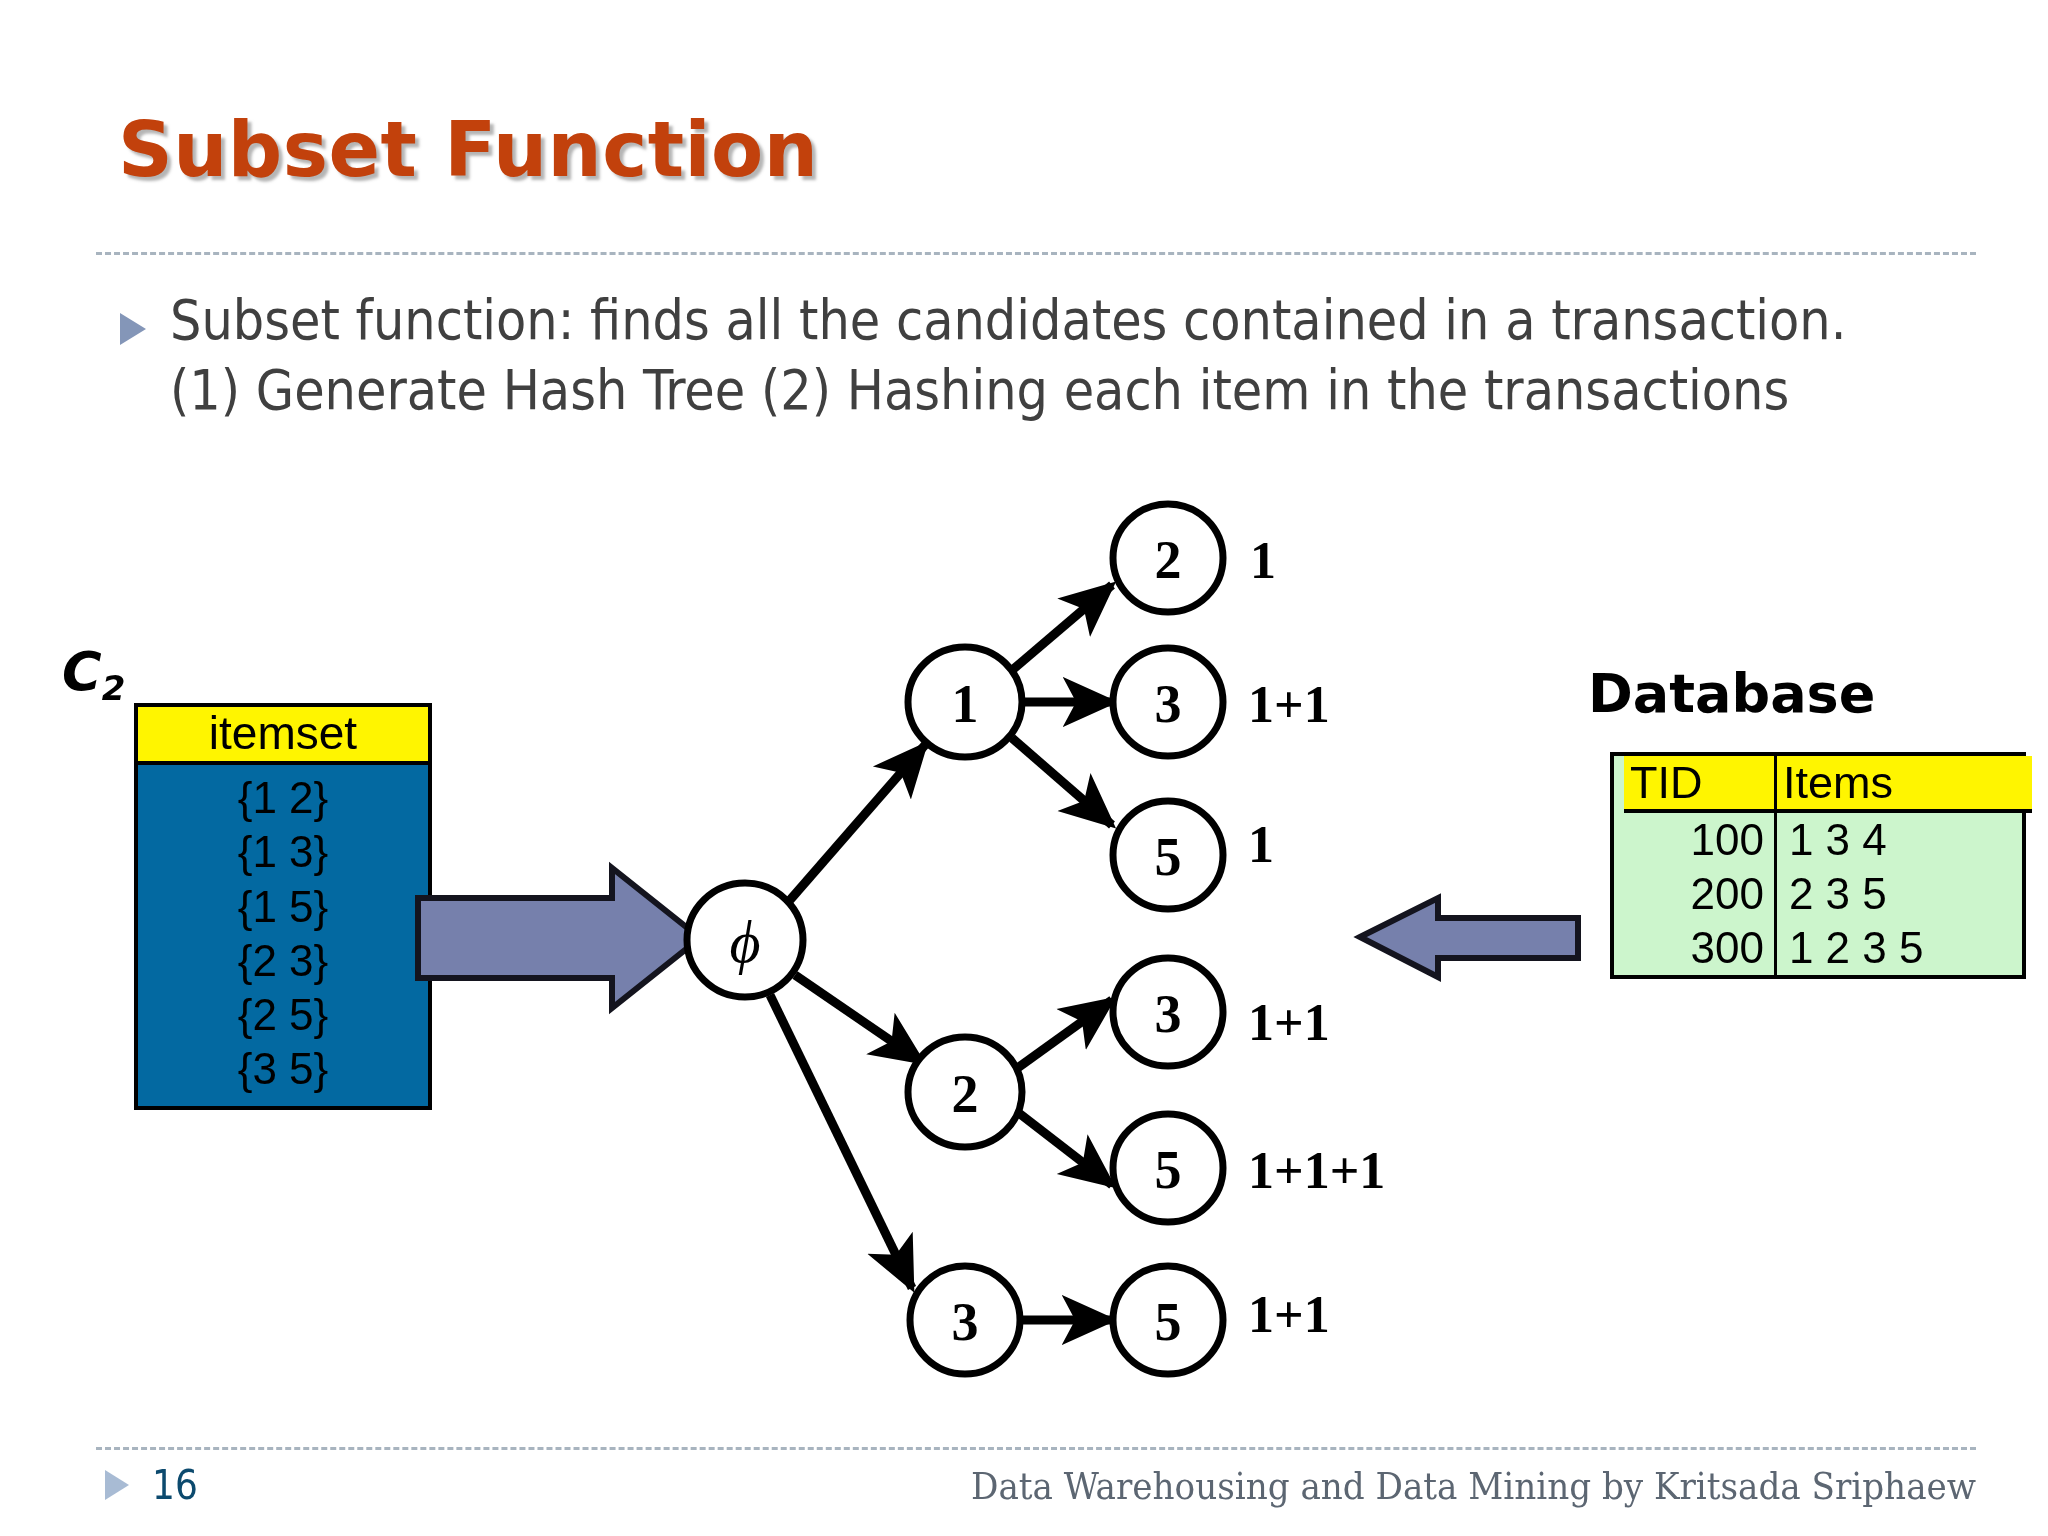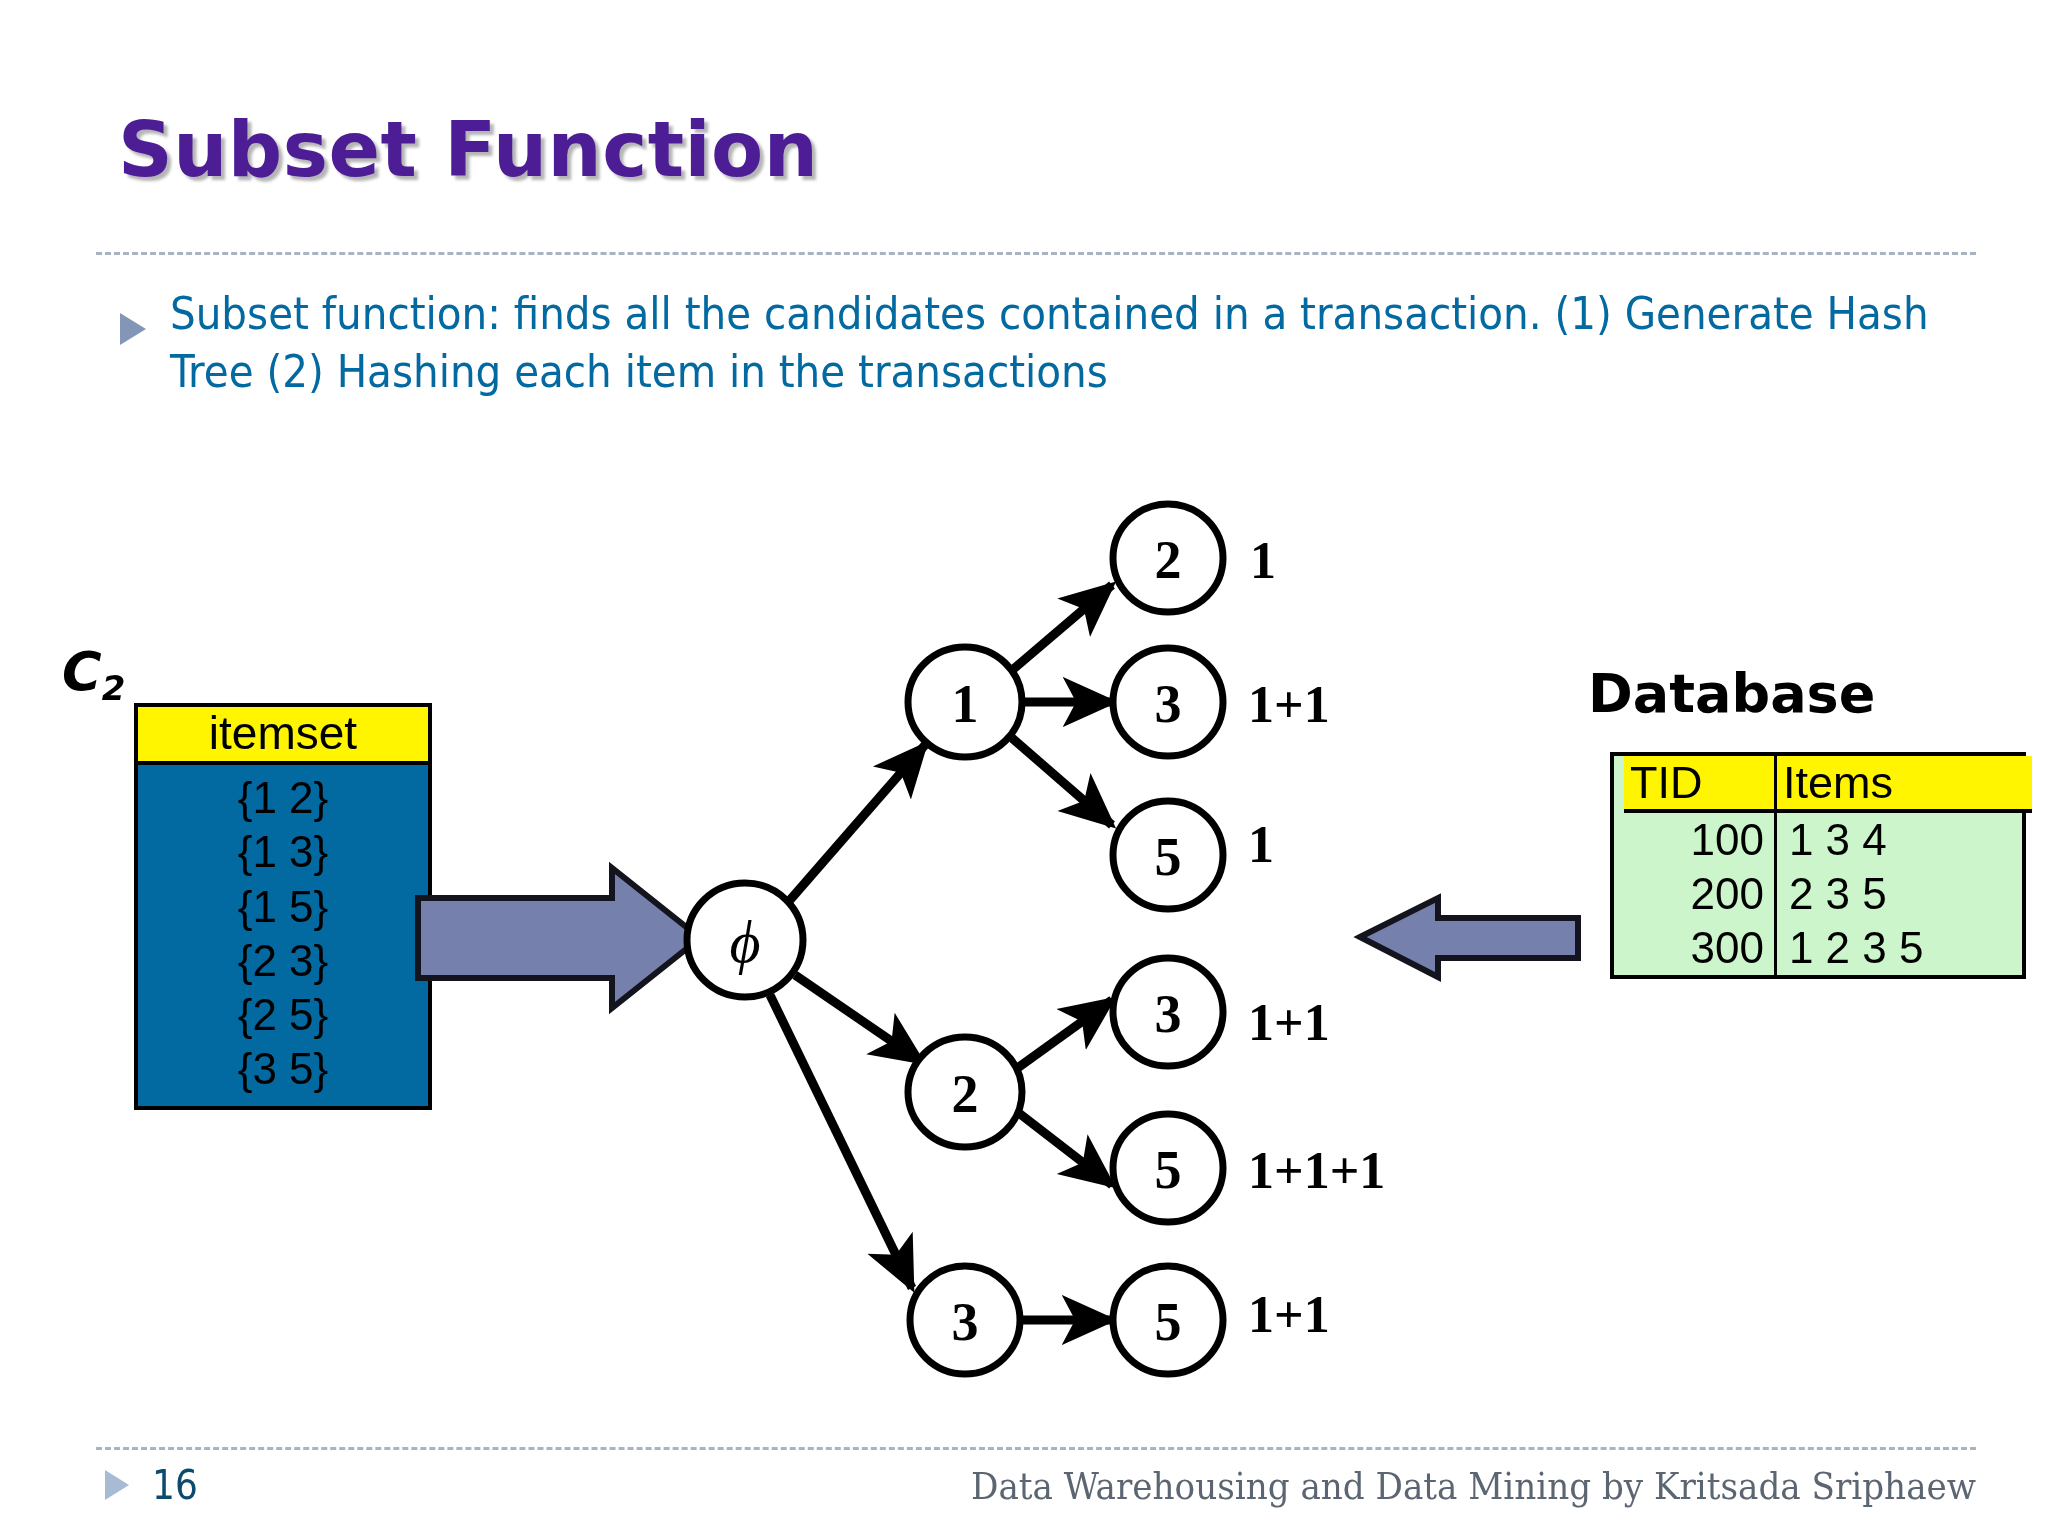--- a/index.html
+++ b/index.html
@@ -16,21 +16,21 @@
   }
 
   
   .slide-title {
     position: absolute;
     left: 118px;
     top: 105px;
     font-family: "DejaVu Sans", sans-serif;
     font-size: 76px;
     font-weight: bold;
-    color: #4c1d95;
+    color: #c2410c;
     letter-spacing: 0.5px;
     text-shadow: 4px 4px 3px rgba(120,120,120,0.55);
     white-space: nowrap;
   }
 
   
   .divider {
     position: absolute;
     left: 96px;
     right: 72px;
@@ -55,23 +55,23 @@
   .bullet-marker {
     width: 30px;
     height: 36px;
     margin-top: 26px;
     margin-right: 22px;
     flex: 0 0 auto;
   }
   .bullet-marker svg { display: block; }
   .bullet-text {
     font-family: "DejaVu Sans Condensed", "DejaVu Sans", sans-serif;
-    font-size: 45px;
+    font-size: 55px;
     line-height: 1.28;
-    color: #0369a1;
+    color: #404040;
     font-stretch: condensed;
     max-width: 1760px;
   }
 
   
   .c2-label {
     position: absolute;
     left: 62px;
     top: 640px;
     font-family: "DejaVu Sans", sans-serif;

